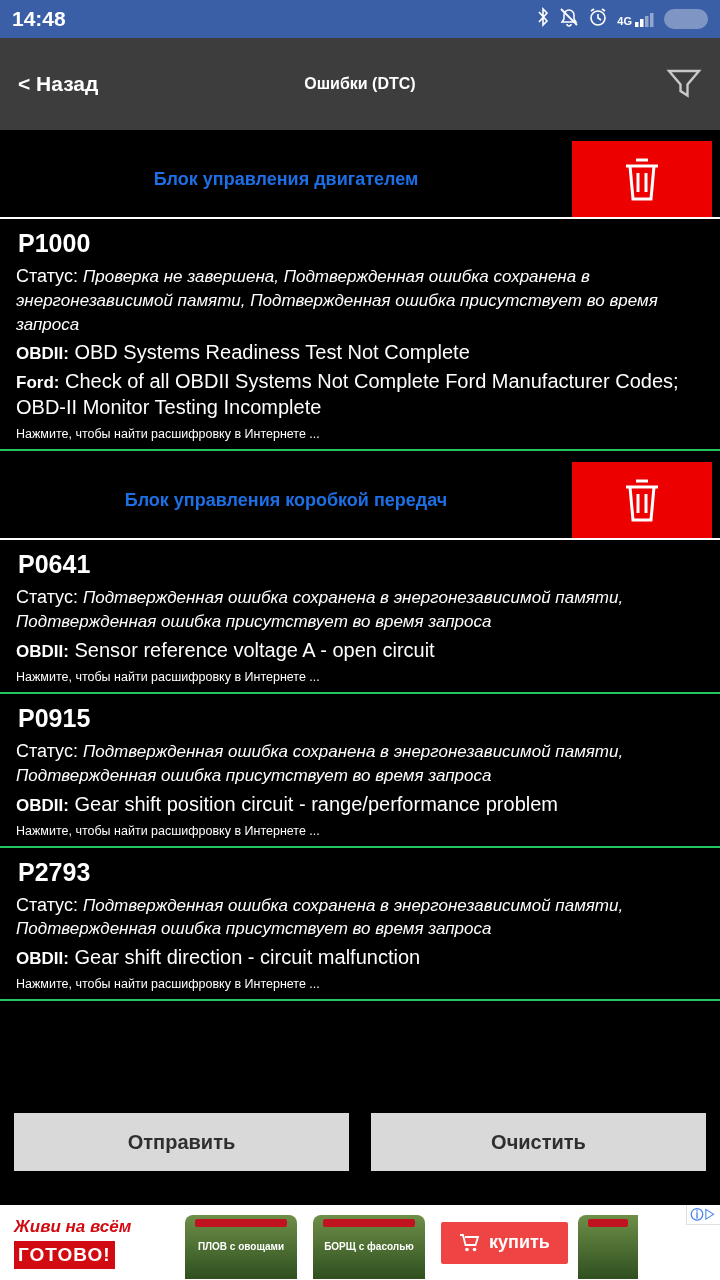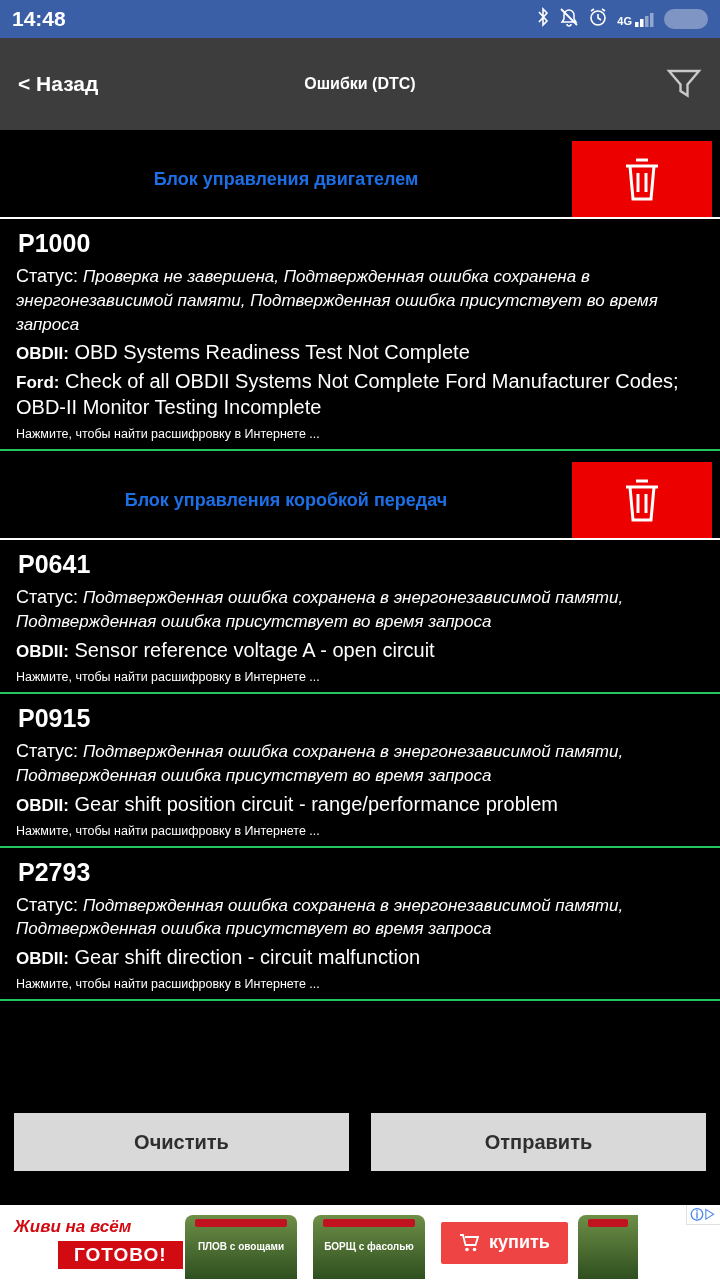--- a/index.html
+++ b/index.html
@@ -36,21 +36,21 @@
   .hint { font-size:12.5px; margin-top:7px; margin-bottom:3px; }
 
   
   .footer { position:absolute; bottom:109px; left:0; right:0; display:flex; justify-content:space-between; padding:0 14px; }
   .btn { width:335px; height:58px; background:#d9d9d9; color:#2f2f2f; font-size:20px; font-weight:bold; display:flex; align-items:center; justify-content:center; cursor:pointer; }
 
   
   .ad { position:absolute; bottom:0; left:0; right:0; height:75px; background:#fff; display:flex; align-items:center; overflow:hidden; }
   .ad-left { width:185px; padding-left:14px; display:flex; flex-direction:column; gap:4px; }
   .ad-tagline { color:#d20a11; font-weight:bold; font-style:italic; font-size:17px; }
-  .ad-brand { background:#d20a11; color:#fff; font-weight:bold; font-size:19px; padding:3px 16px; width:fit-content; letter-spacing:1px;margin-left:44px; }
+  .ad-brand { background:#d20a11; color:#fff; font-weight:bold; font-size:19px; padding:3px 4px; width:fit-content; letter-spacing:1px; }
   .pouch { width:112px; height:64px; margin-top:8px; border-radius:8px 8px 0 0; background:linear-gradient(#6d8f47,#2f4f1f); display:flex; flex-direction:column; align-items:center; justify-content:center; color:#fff; font-size:10px; font-weight:bold; text-align:center; margin-right:16px; position:relative; }
   .pouch::before { content:""; position:absolute; top:4px; left:10px; right:10px; height:8px; background:#c1121f; border-radius:2px; }
   .buy { height:42px; background:#ef4444; color:#fff; font-size:18px; font-weight:bold; display:flex; align-items:center; gap:8px; padding:0 18px; border-radius:2px; cursor:pointer; margin-right:10px; }
   .pouch.p3 { margin-right:0; width:60px; border-radius:8px 0 0 0; }
   .adchoices { position:absolute; top:0; right:0; width:34px; height:20px; background:#fff; color:#4a87ee; font-size:13px; font-weight:bold; display:flex; align-items:center; justify-content:center; cursor:pointer; border-left:1px solid #e0e0e0; border-bottom:1px solid #e0e0e0; }
 </style>
 </head>
 <body>
 
 <div class="screen">
@@ -189,22 +189,22 @@
       <span>Gear shift direction - circuit malfunction</span>
     </div>
 
     <div class="hint">Нажмите, чтобы найти расшифровку в Интернете ...</div>
   </div>
 </div>
   </div>
 </div>
 
   <div class="footer">
+    <div class="btn">Отправить</div>
     <div class="btn">Очистить</div>
-    <div class="btn">Отправить</div>
   </div>
 
   <div class="ad">
     <div class="ad-left">
       <div class="ad-tagline">Живи на всём</div>
       <div class="ad-brand">ГОТОВО!</div>
     </div>
     <div class="pouch">
         <span>ПЛОВ с овощами</span>
       </div>

